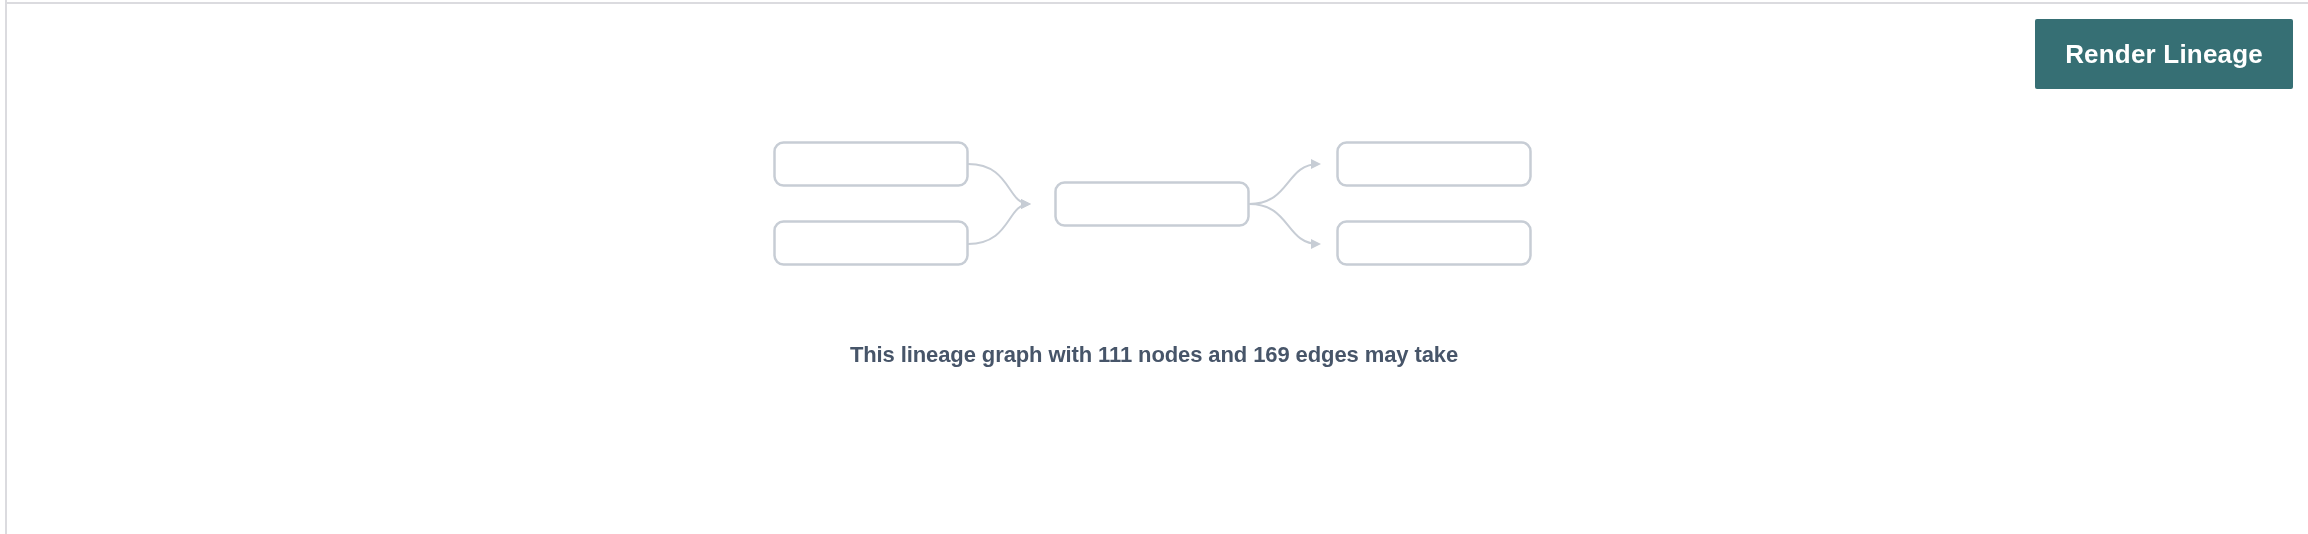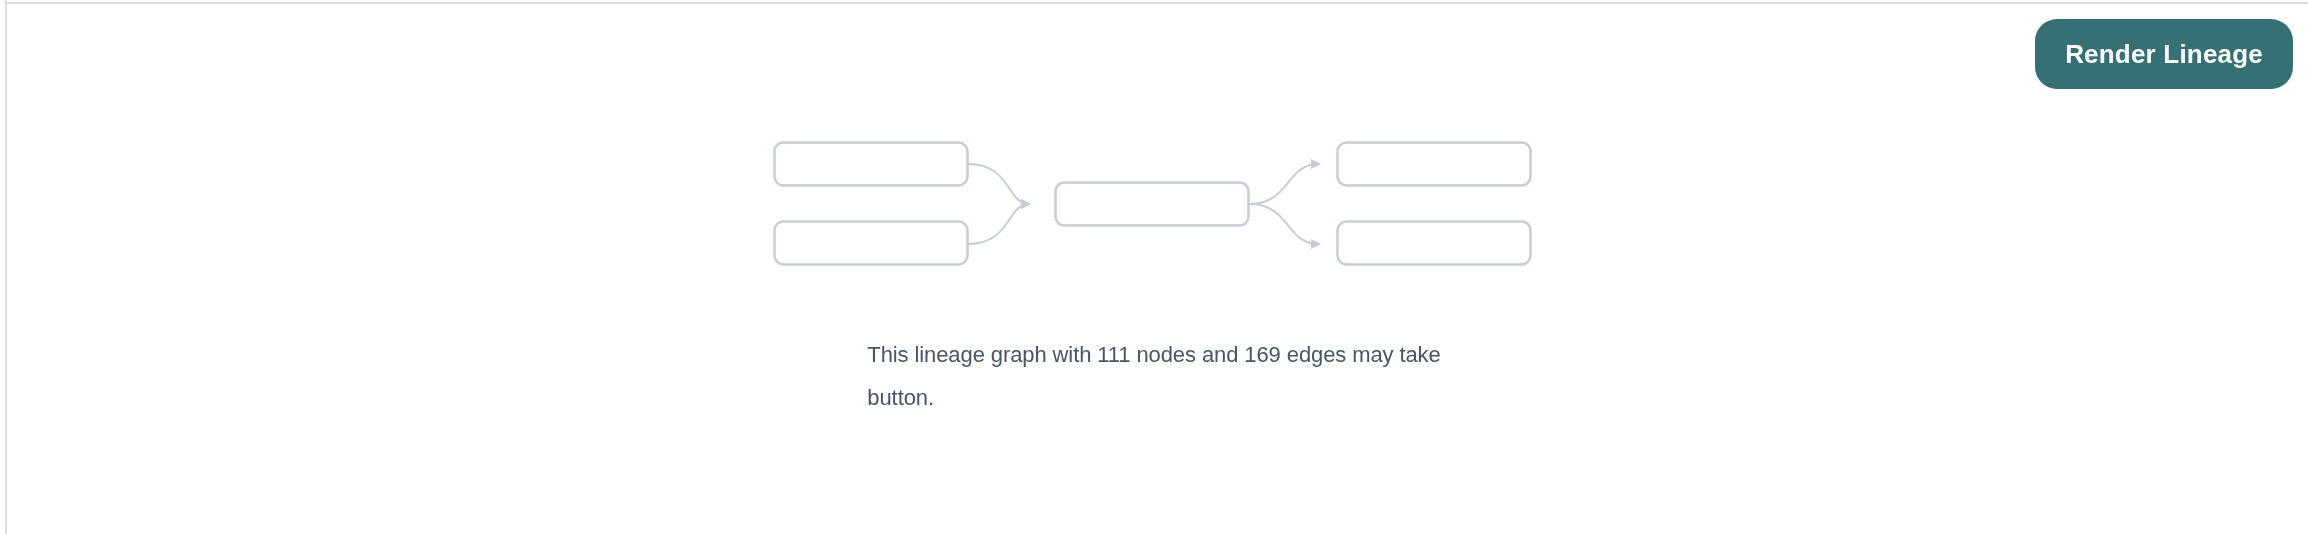--- a/index.html
+++ b/index.html
@@ -14,32 +14,32 @@
     font-family:"Liberation Sans", sans-serif;}
   .pane{position:relative;width:2308px;height:534px;background:#FFFFFF;}
 
   .divider-top{position:absolute;left:5px;right:0;top:2px;height:2px;
     background:var(--divider-color);}
   .divider-left{position:absolute;left:5px;top:0;width:2px;height:534px;
     background:var(--divider-color);}
 
   .render-btn{position:absolute;top:19px;right:15px;height:70px;
     padding:0 30px;background:var(--accent);color:var(--accent-text);
-    border:none;border-radius:22px;font-family:"Liberation Sans", sans-serif;
+    border:none;border-radius:2px;font-family:"Liberation Sans", sans-serif;
     font-size:26px;font-weight:bold;letter-spacing:0.2px;cursor:pointer;}
 
   .content{position:absolute;left:0;top:0;width:100%;padding-top:141px;
     display:flex;flex-direction:column;align-items:center;}
 
   .graph-svg{display:block;}
   .graph-svg rect{fill:#FFFFFF;stroke:var(--node-border);stroke-width:2.5;}
   .graph-svg path.edge{fill:none;stroke:var(--node-border);stroke-width:2;}
 
-  .message{margin-top:66px;text-align:left;color:var(--message-color);
-    font-size:22px;font-weight:normal;line-height:43px;letter-spacing:-0.1px;}
+  .message{margin-top:66px;text-align:right;color:var(--message-color);
+    font-size:22px;font-weight:bold;line-height:43px;letter-spacing:-0.1px;}
 </style>
 </head>
 <body>
 
 <div class="pane">
 
   <div class="divider-top"></div>
   <div class="divider-left"></div>
 
   <button class="render-btn">Render Lineage</button>
@@ -60,17 +60,16 @@
 
       <rect x="1.5" y="1.5" width="193" height="43" rx="9"></rect>
       <rect x="1.5" y="80.5" width="193" height="43" rx="9"></rect>
       <rect x="282.5" y="41.5" width="193" height="43" rx="9"></rect>
       <rect x="564.5" y="1.5" width="193" height="43" rx="9"></rect>
       <rect x="564.5" y="80.5" width="193" height="43" rx="9"></rect>
     </svg>
 
     <div class="message">
       <div>This lineage graph with 111 nodes and 169 edges may take</div>
-      <div>button.</div>
     </div>
 
   </div>
 </div>
 
 </body></html>

